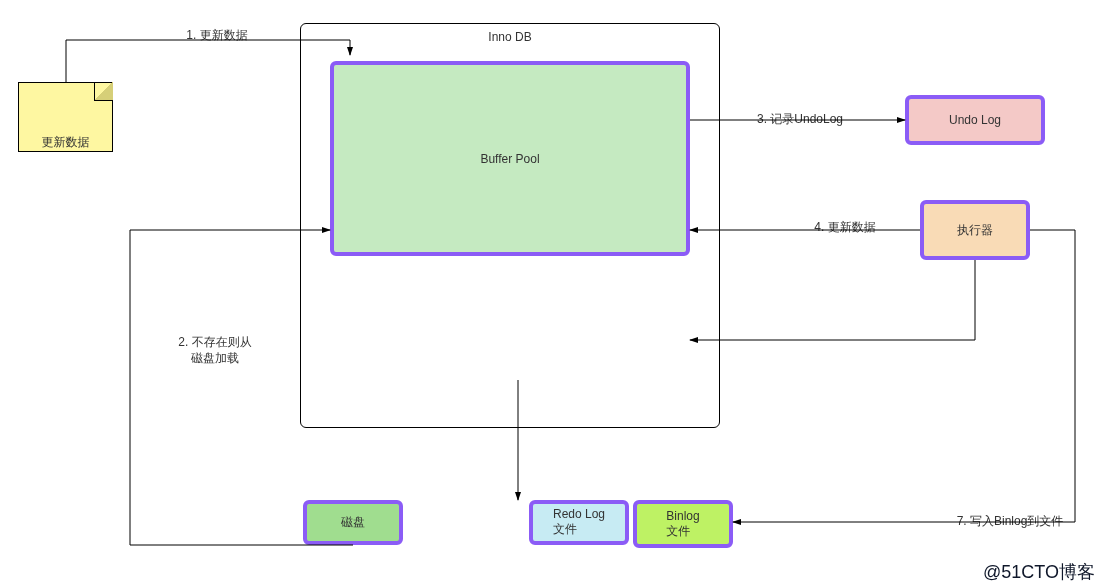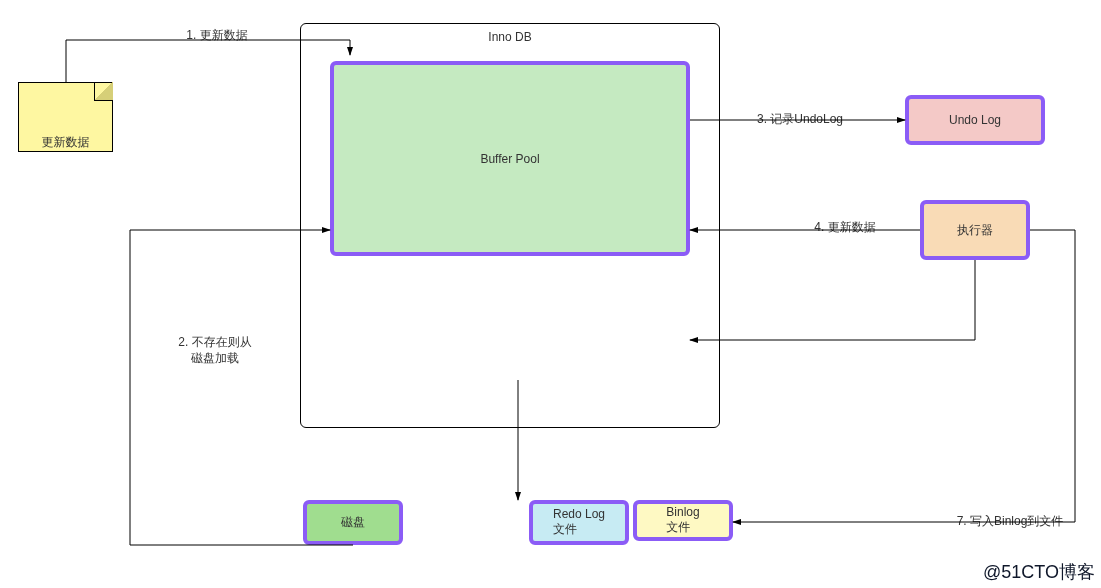--- a/index.html
+++ b/index.html
@@ -41,21 +41,21 @@
 
   <div class="box" style="left:303px;top:500px;width:100px;height:45px;background:#a0dd8f;">
     <span>磁盘</span>
   </div>
 
   <div class="box" style="left:493px;top:500px;width:100px;height:45px;background:#c7ebf3;white-space:pre-line;margin-left:36px;">
     <span>Redo Log
 文件</span>
   </div>
 
-  <div class="box" style="left:633px;top:500px;width:100px;height:41px;background:#fef9c3;white-space:pre-line;">
+  <div class="box" style="left:633px;top:500px;width:100px;height:48px;background:#bef264;white-space:pre-line;">
     <span>Binlog
 文件</span>
   </div>
 
   <div class="lbl" style="left:157px;top:28px;width:120px;">1. 更新数据</div>
   <div class="lbl" style="left:155px;top:335px;width:120px;white-space:pre-line;">2. 不存在则从
 磁盘加载</div>
   <div class="lbl" style="left:730px;top:112px;width:140px;">3. 记录UndoLog</div>
   <div class="lbl" style="left:790px;top:220px;width:110px;">4. 更新数据</div>
   <div class="lbl" style="left:930px;top:514px;width:160px;">7. 写入Binlog到文件</div>

